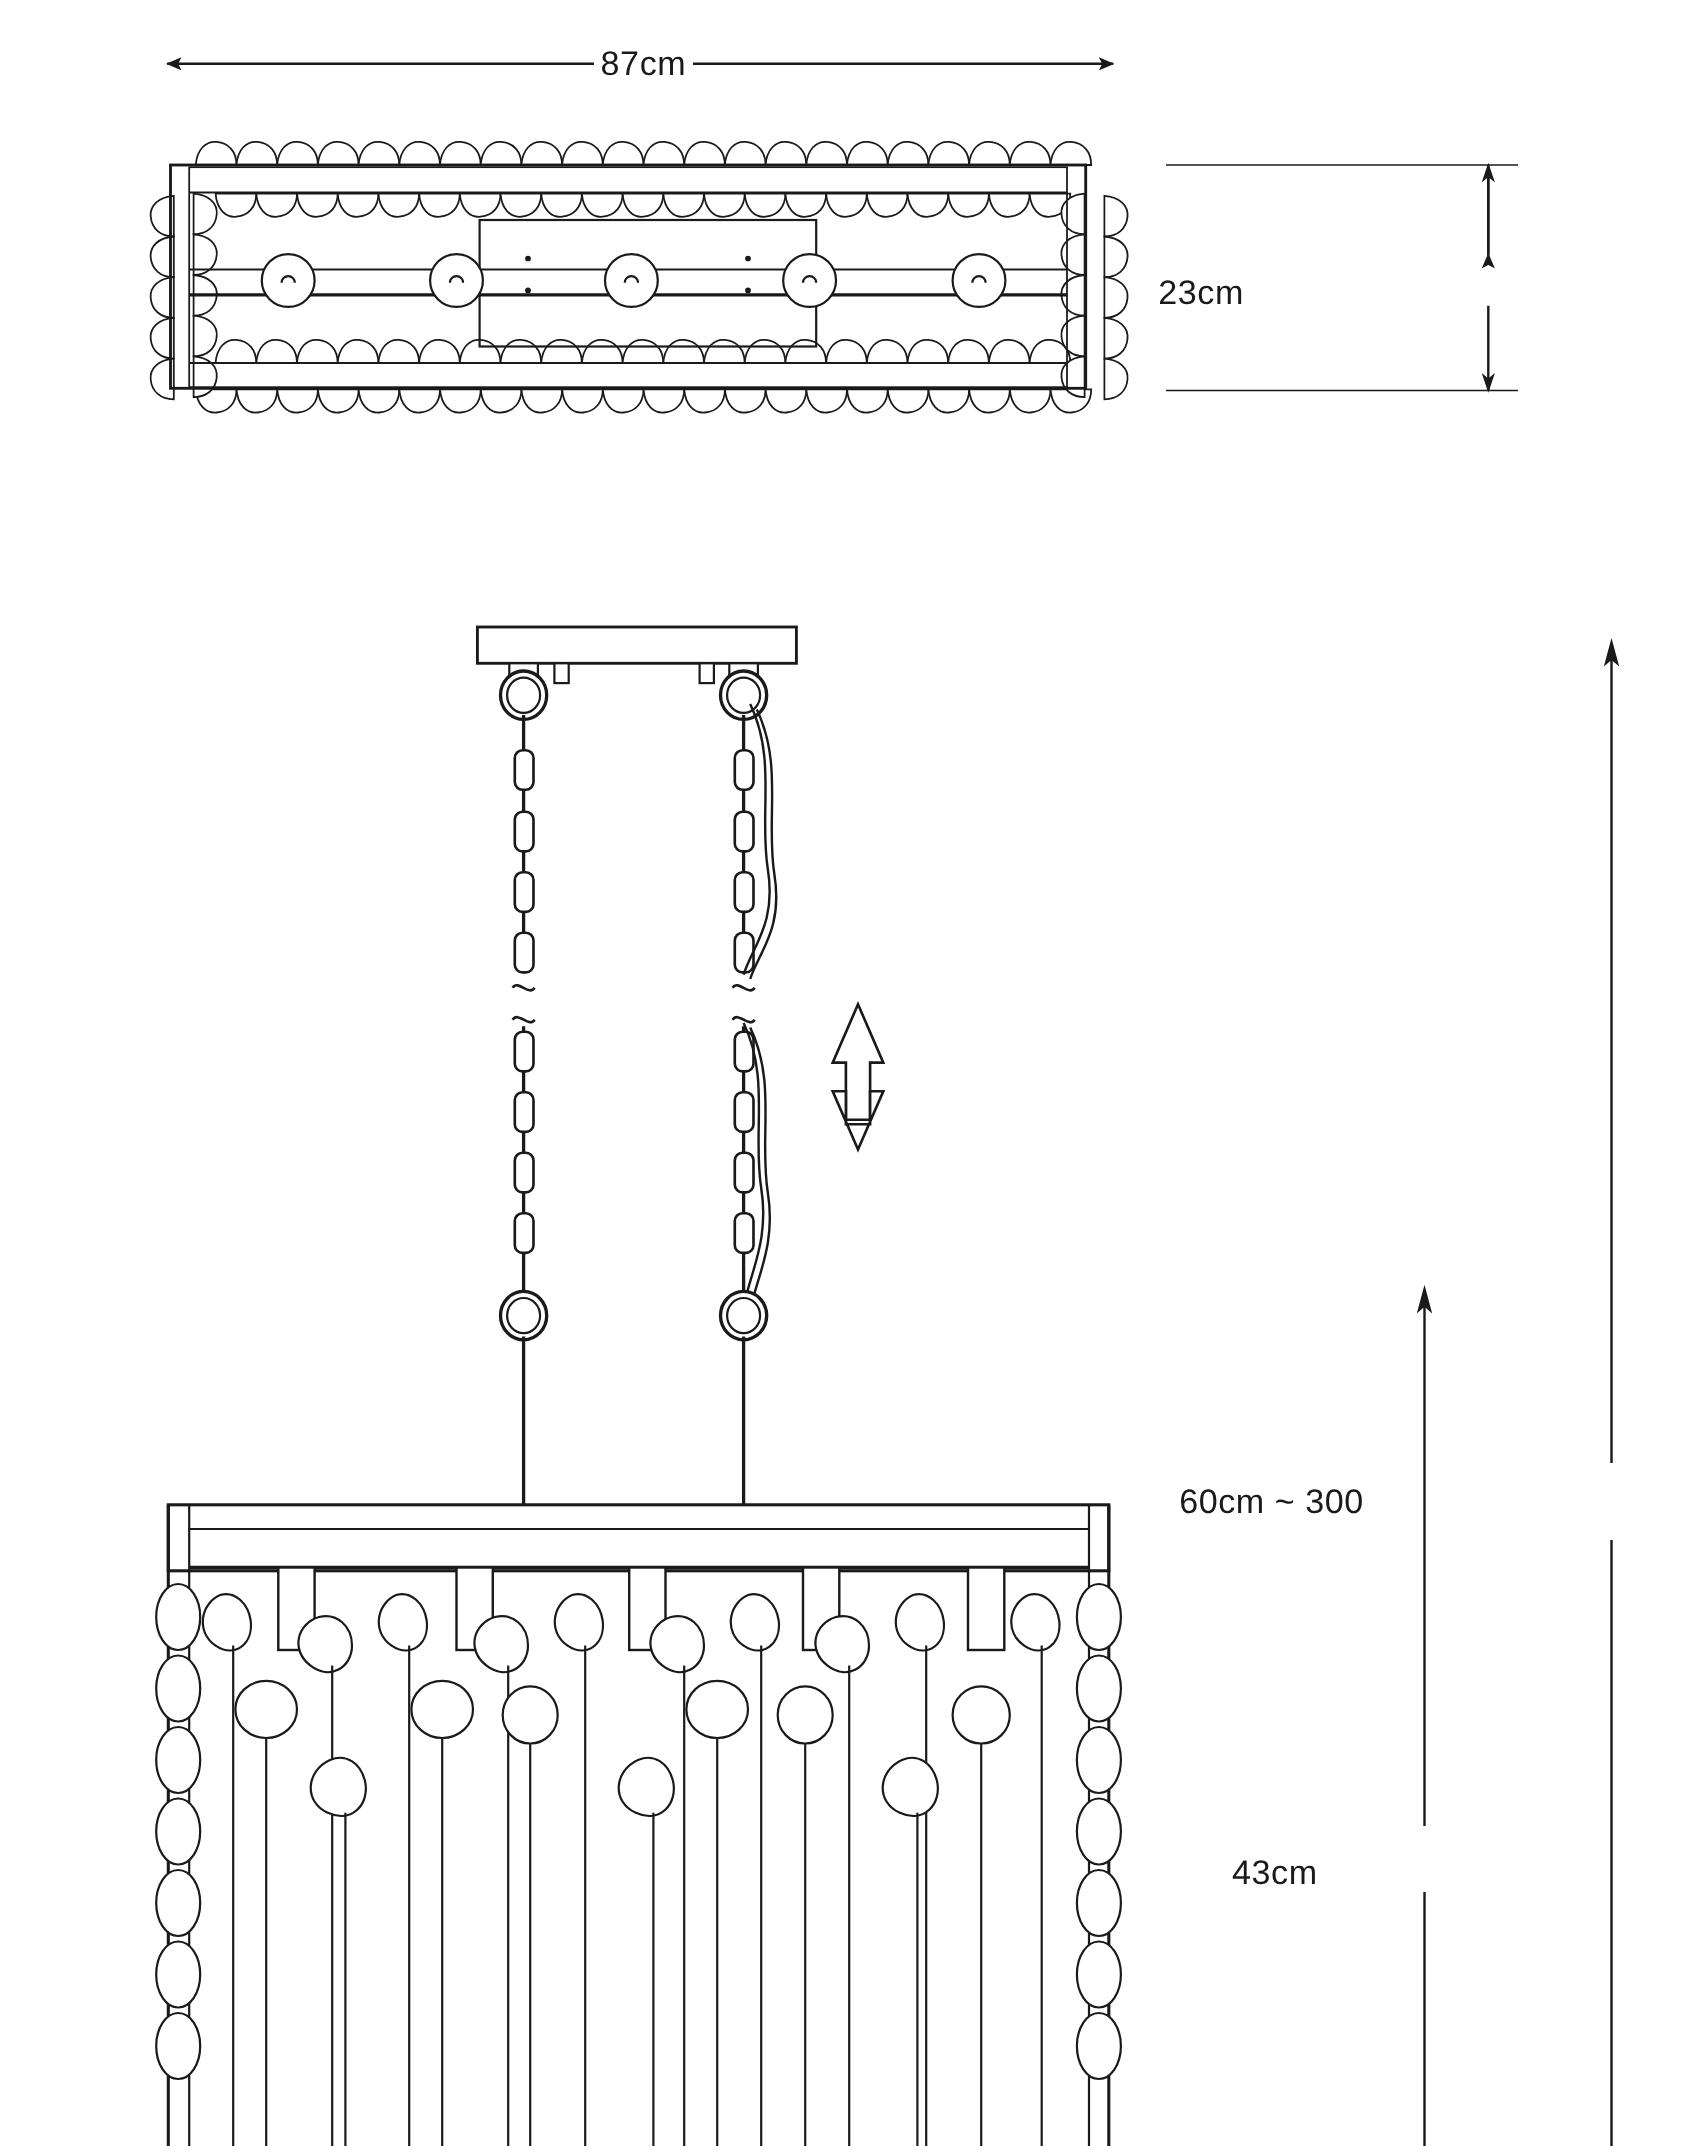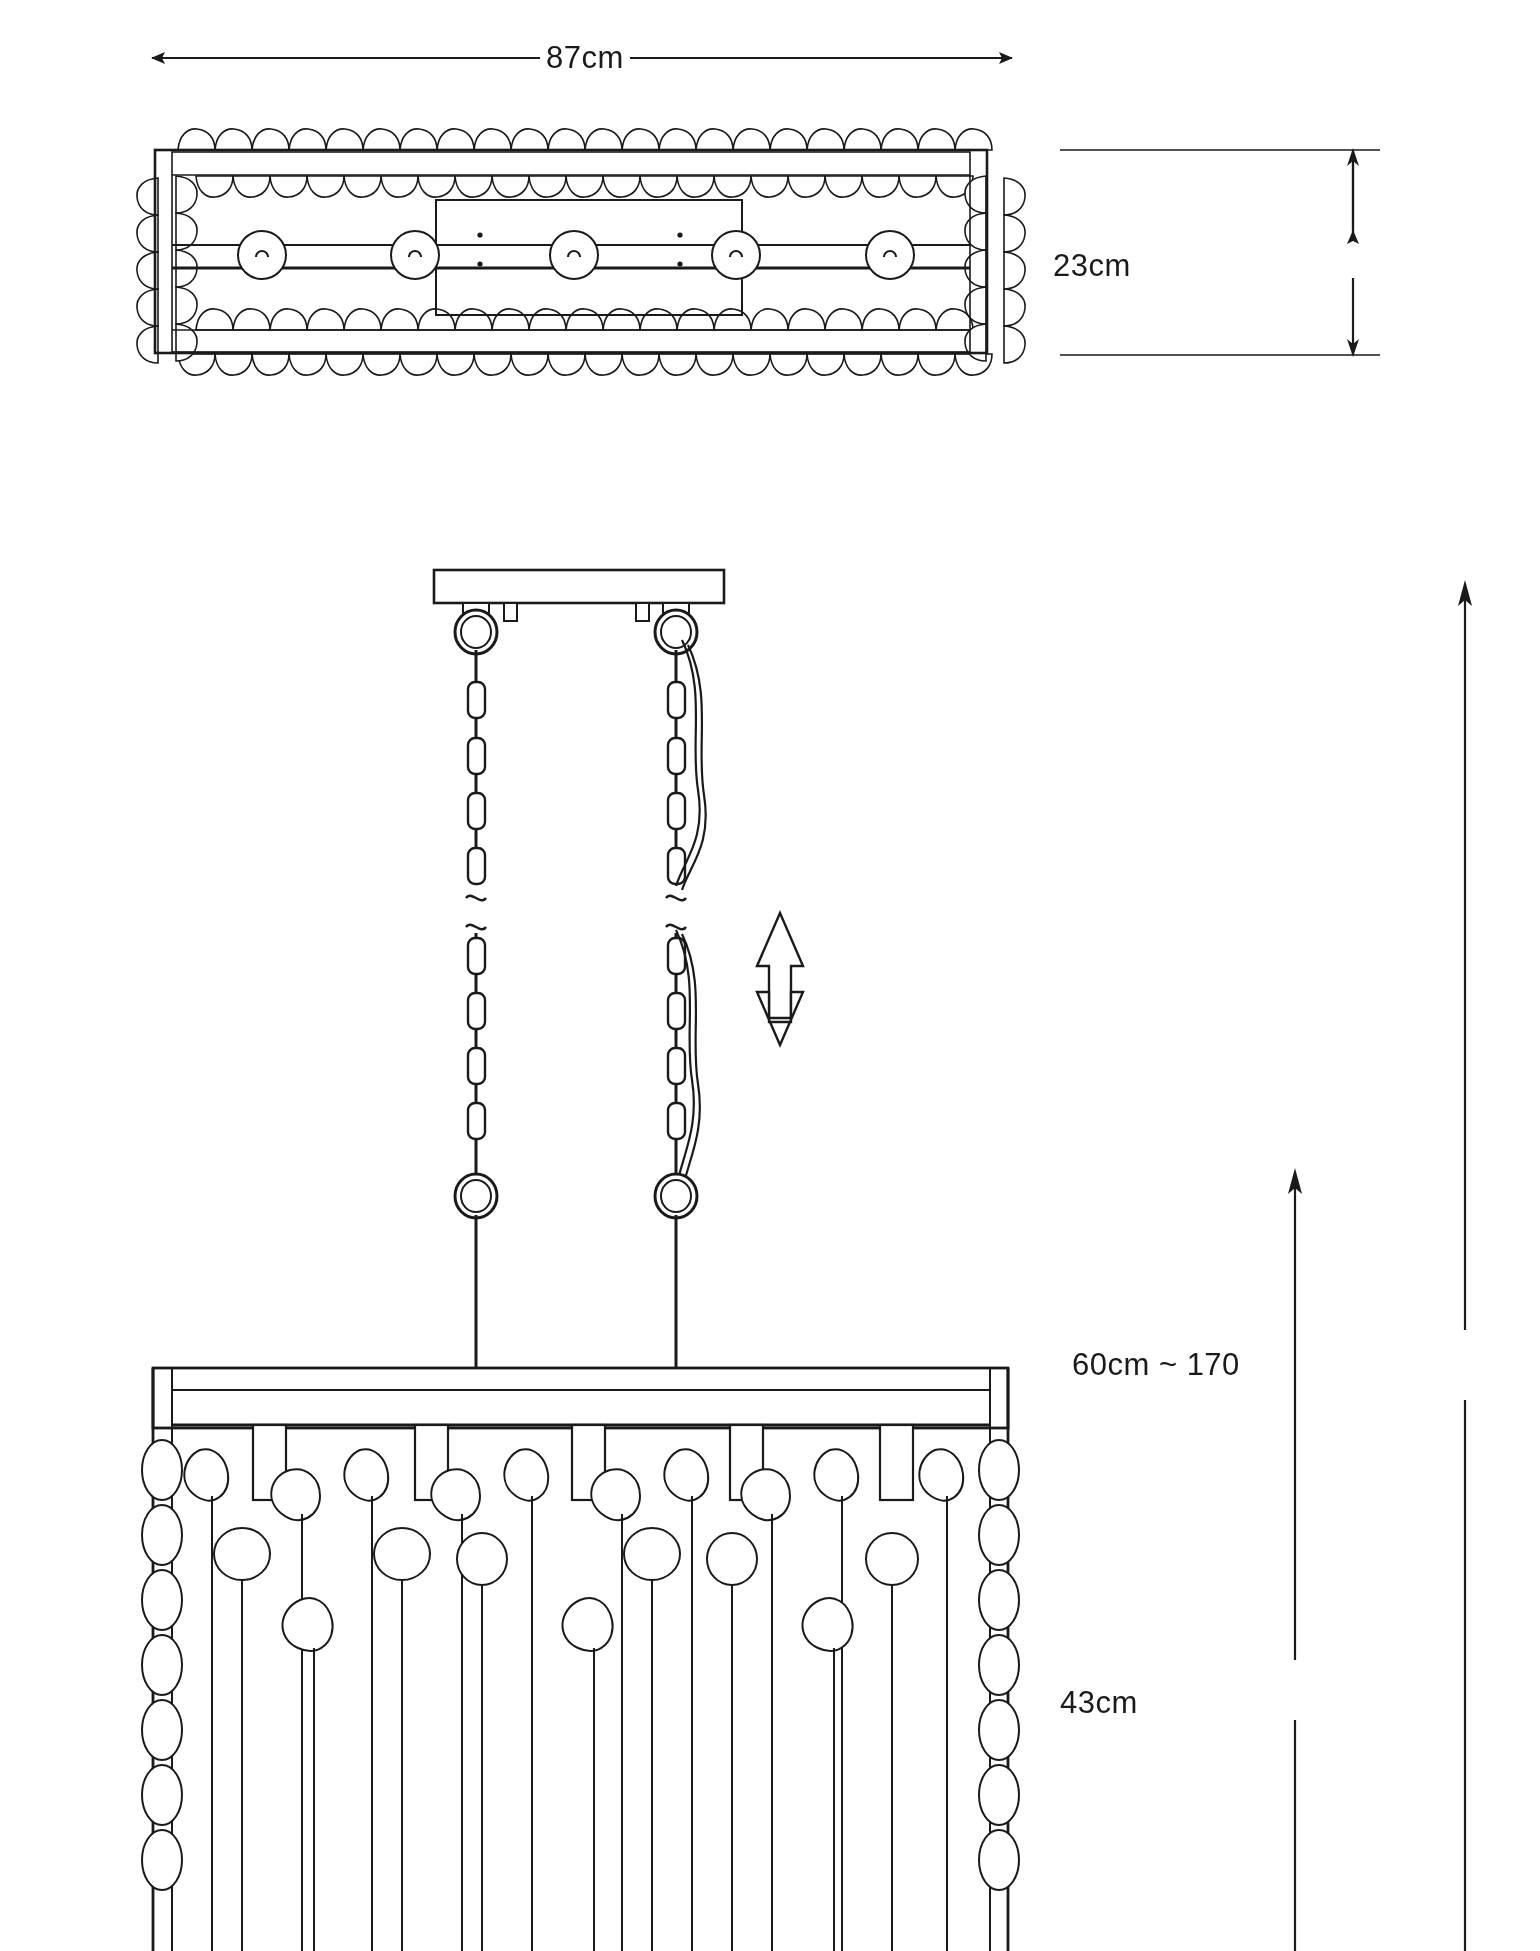--- a/index.html
+++ b/index.html
@@ -29,21 +29,21 @@
     position: absolute;
     font-family: "Liberation Sans", sans-serif;
     font-size: 31px;
     letter-spacing: 0.5px;
     color: #1a1a1a;
     white-space: nowrap;
   }
   #label-width      { left: 540px;  top: 40px;   background: #ffffff; padding: 0 6px; }
   #label-height-top { left: 1053px; top: 248px; }
   #label-drop-range { left: 1072px; top: 1347px; }
-  #label-body-h     { left: 1060px; top: 1685px; }
+  #label-body-h     { left: 1120px; top: 1685px; }
 </style>
 </head>
 <body>
 
 <div id="page">
 
   <svg id="drawing" viewBox="0 0 1540 1951" xmlns="http://www.w3.org/2000/svg">
 
     <defs>
       <marker id="arrHead" markerWidth="14" markerHeight="12" refX="13" refY="6" orient="auto" markerUnits="userSpaceOnUse">
@@ -456,17 +456,17 @@
       <line x1="1295" y1="1720" x2="1295" y2="1951" stroke="#1a1a1a" stroke-width="2.2"></line>
       <line x1="1020" y1="1178" x2="1330" y2="1178" stroke="#1a1a1a" stroke-width="1.2" opacity="0"></line>
     </g>
 
   </svg>
 
   <div class="dim-label" id="label-width">87cm</div>
 
   <div class="dim-label" id="label-height-top">23cm</div>
 
-  <div class="dim-label" id="label-drop-range">60cm ~ 170</div>
+  <div class="dim-label" id="label-drop-range">60cm ~ 300</div>
 
   <div class="dim-label" id="label-body-h">43cm</div>
 
 </div>
 
 </body></html>

